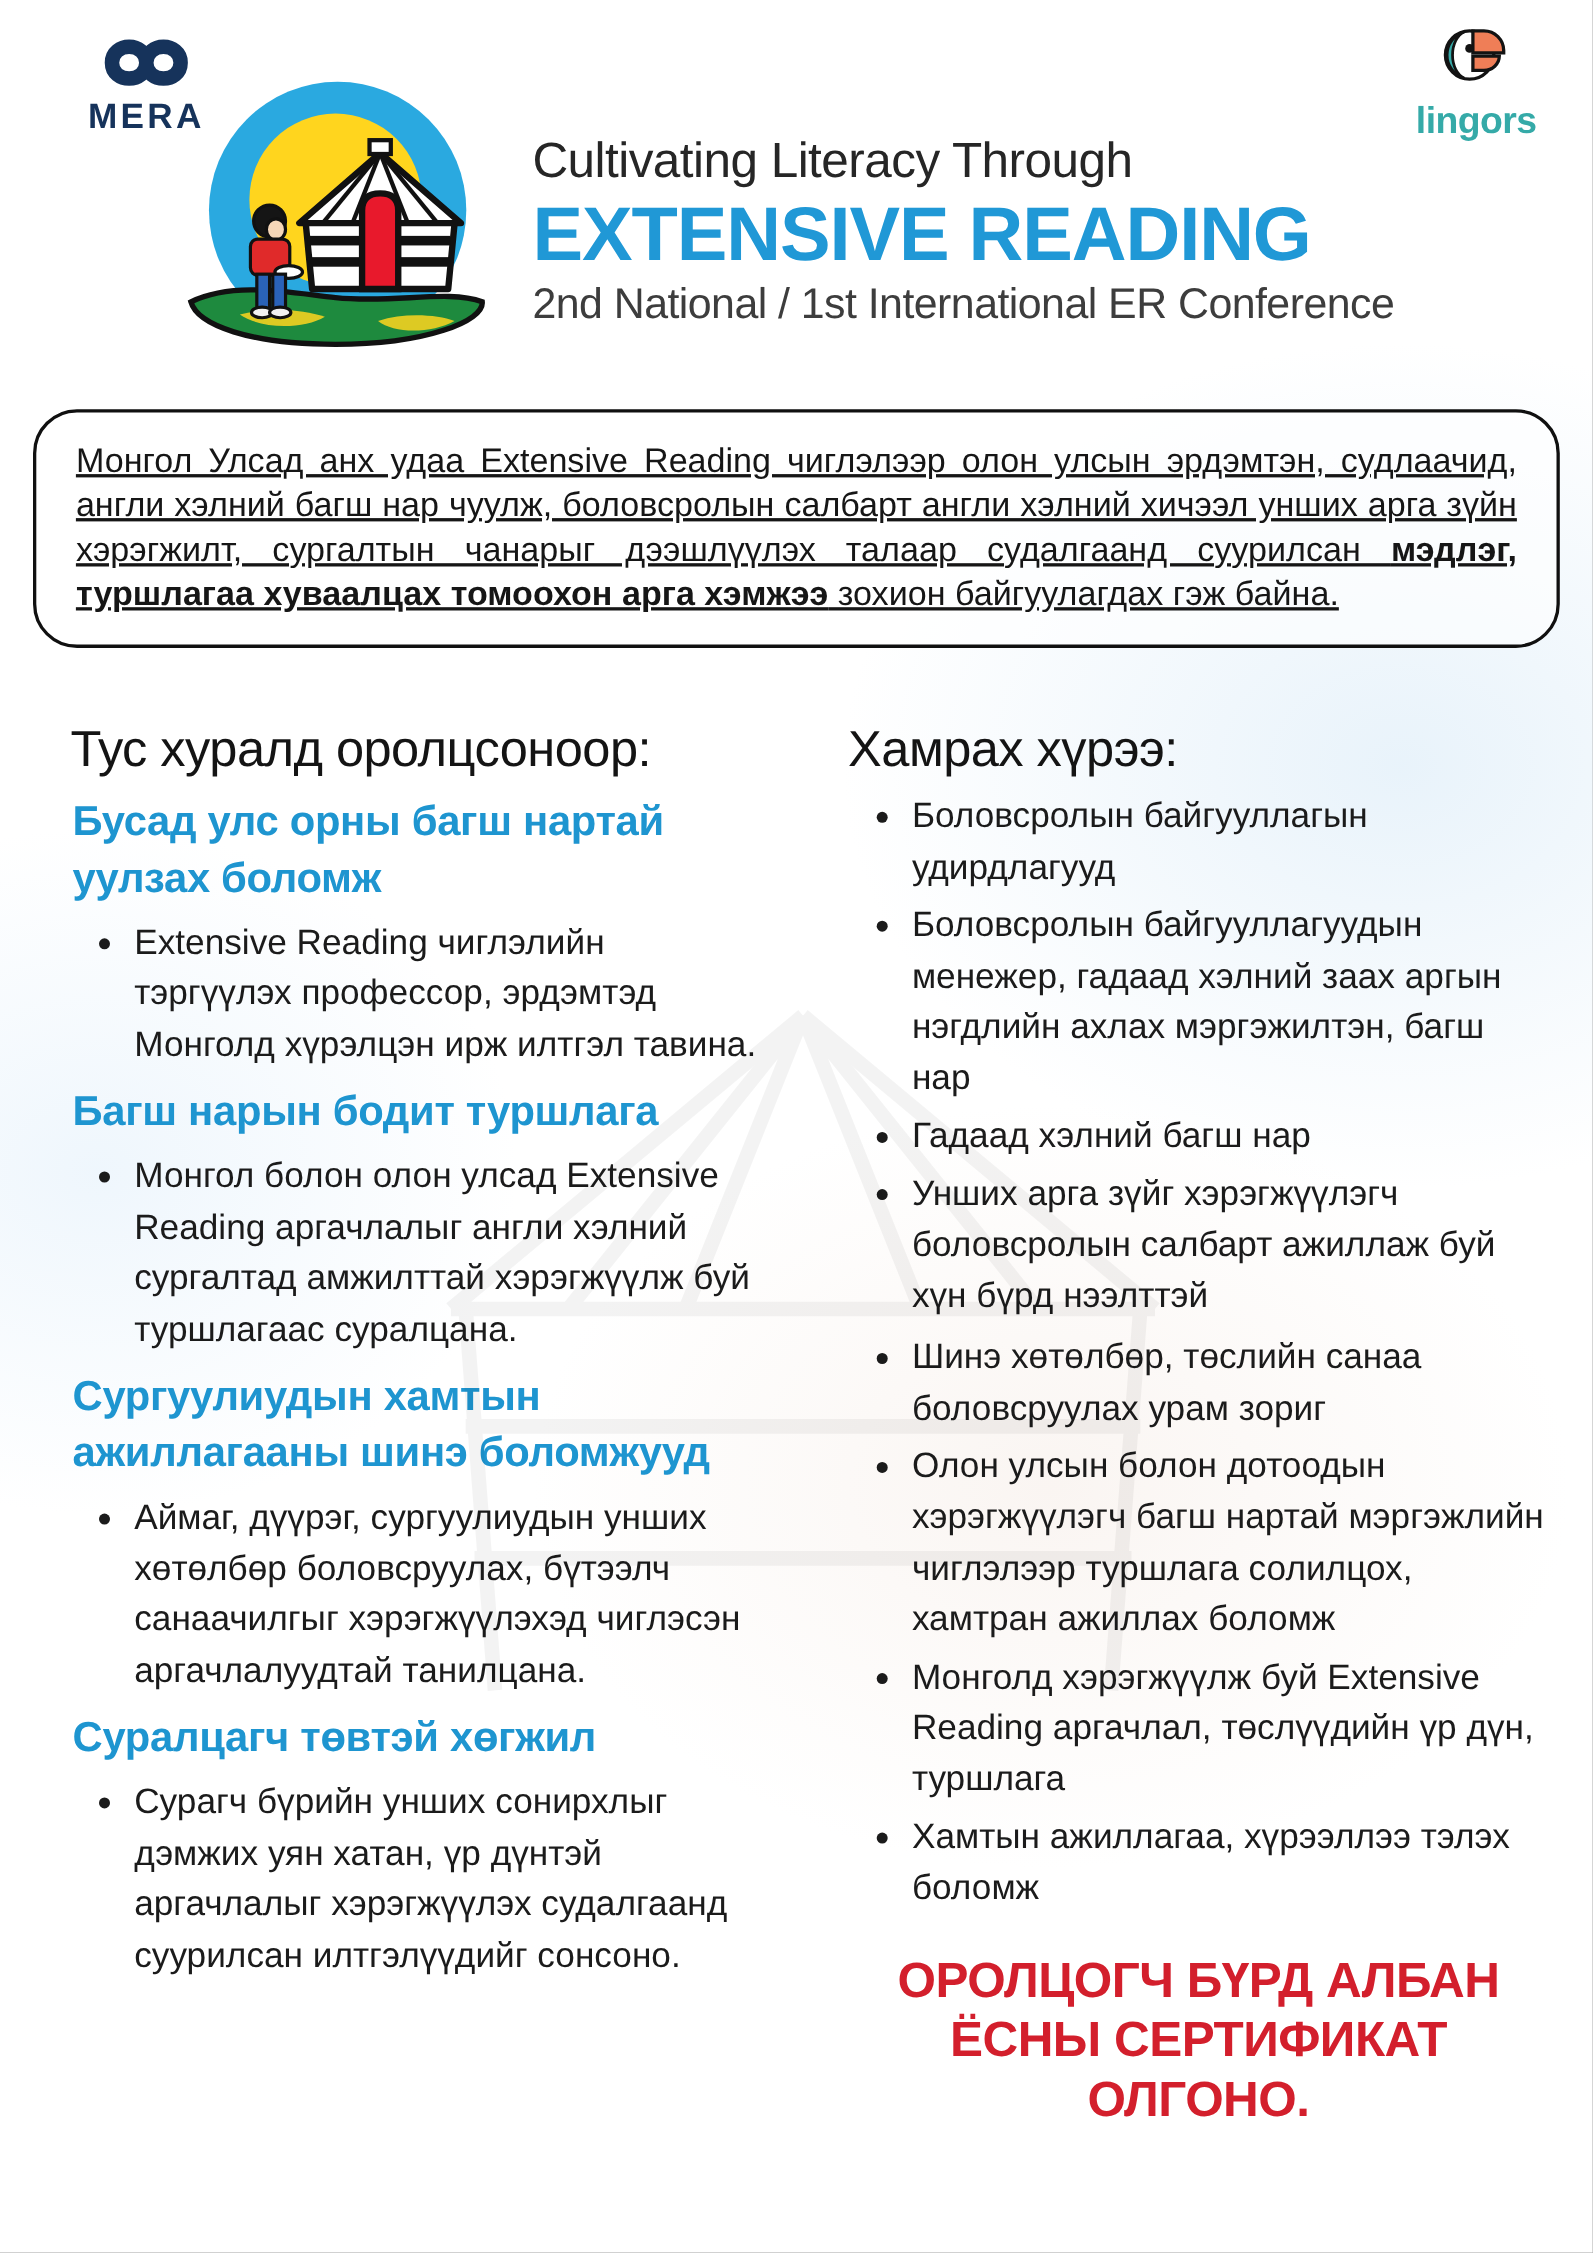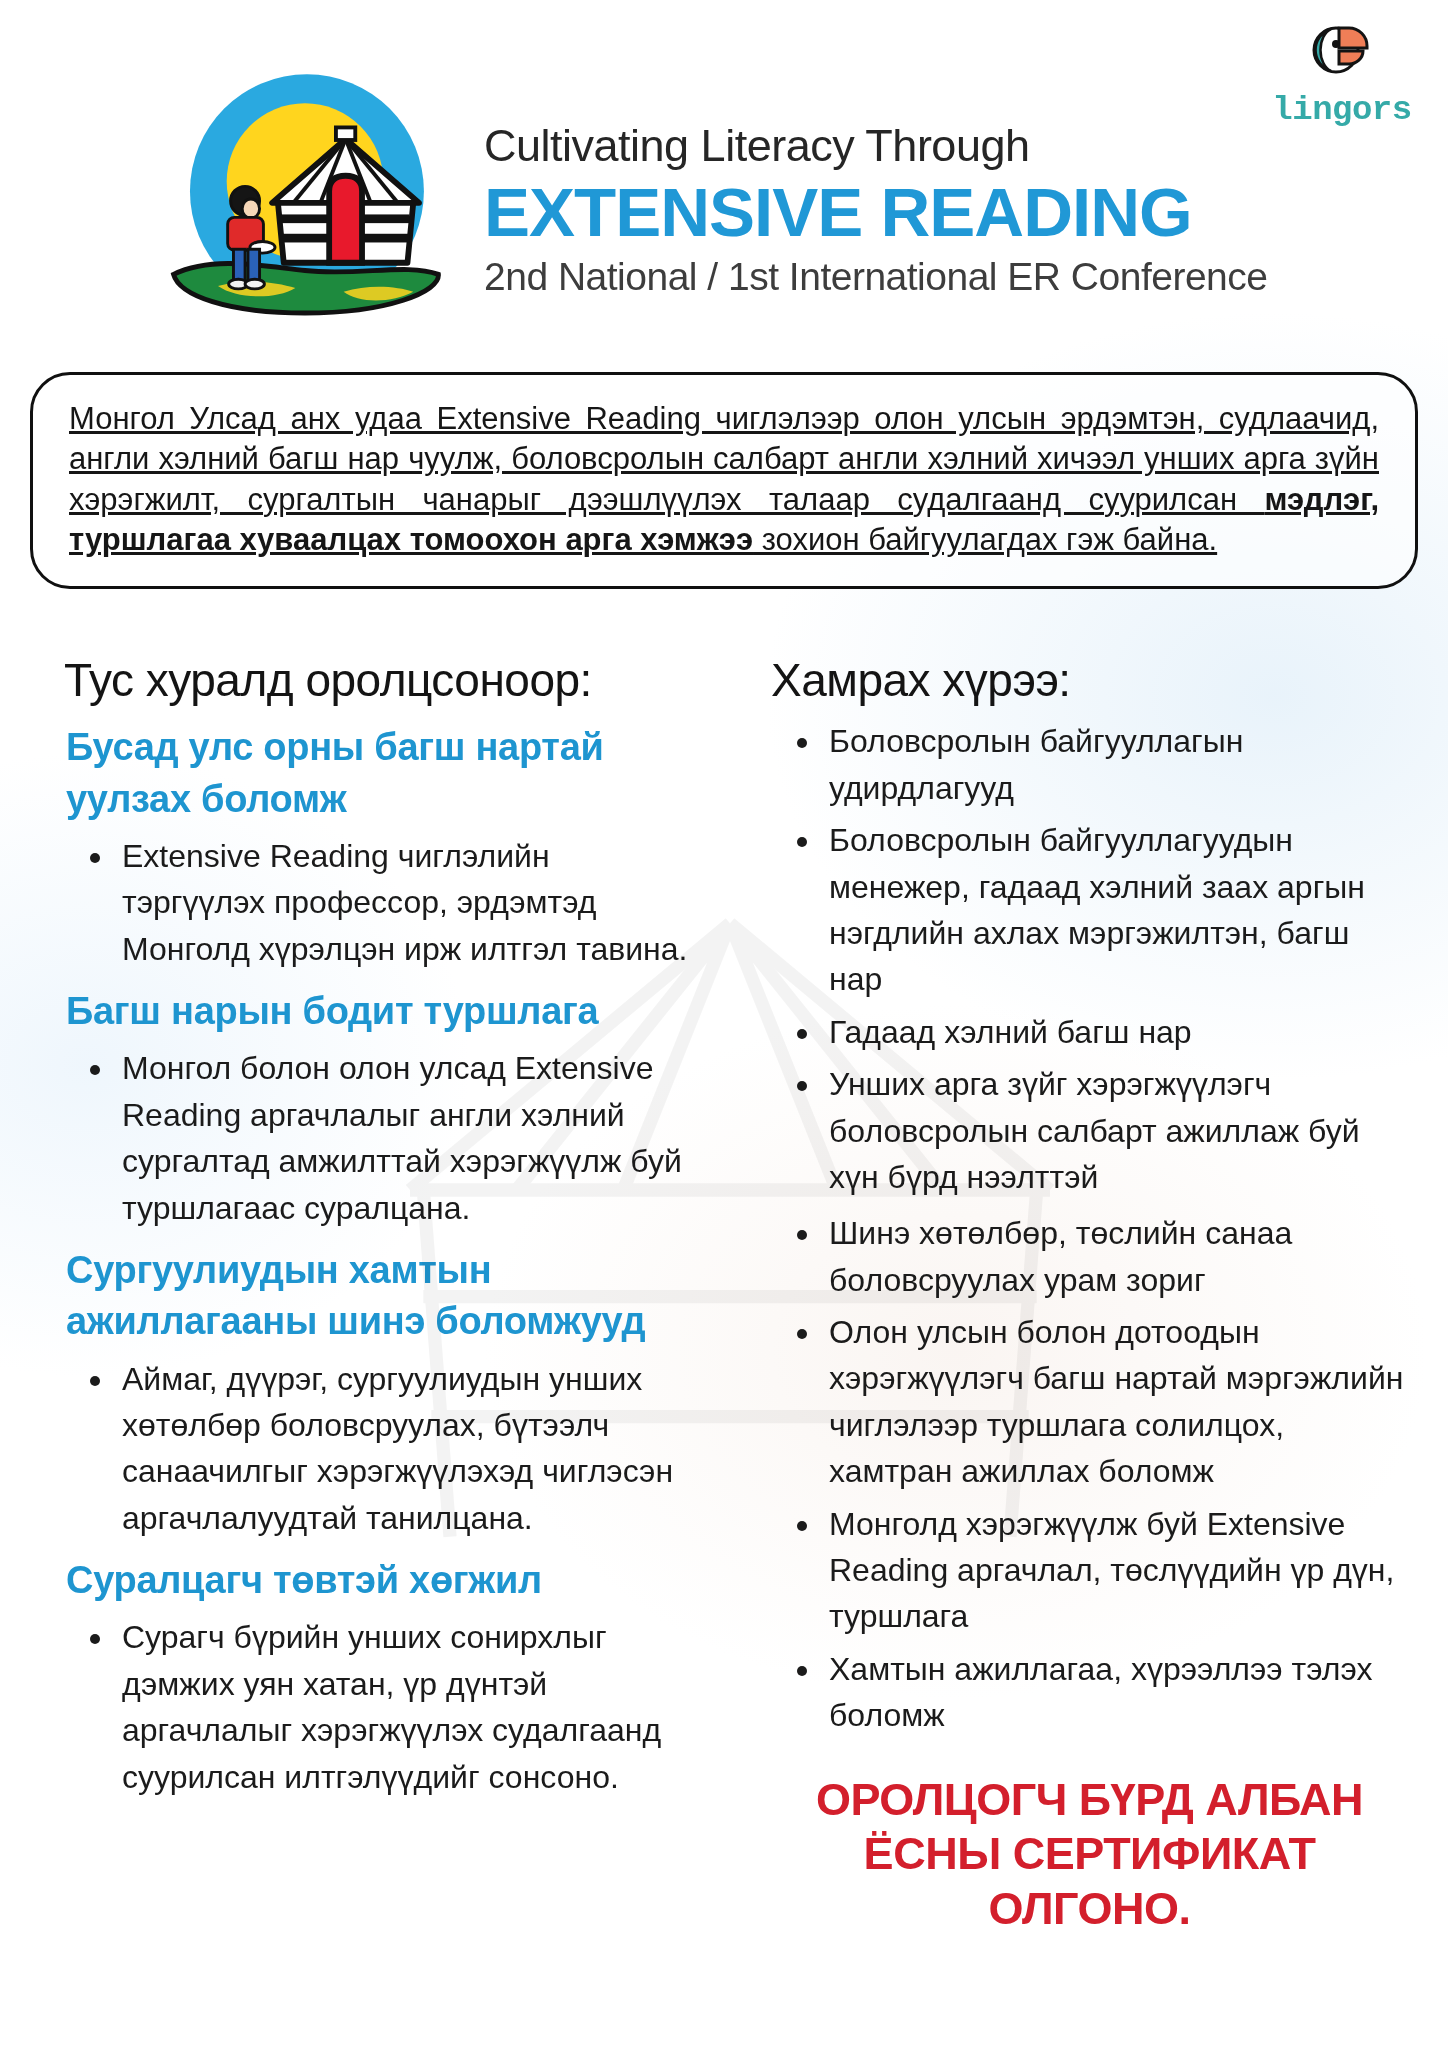--- a/index.html
+++ b/index.html
@@ -15,21 +15,21 @@
       radial-gradient(ellipse 640px 520px at 6% 52%, rgba(219,236,250,.45), transparent 60%),
       radial-gradient(ellipse 760px 560px at 66% 66%, rgba(246,237,231,.55), transparent 62%),
       #ffffff;
   }
   .watermark{
     position:absolute;left:330px;top:860px;opacity:.045;pointer-events:none;
   }
   
   .mera-logo{position:absolute;left:58px;top:26px;width:150px;text-align:center;}
   .mera-logo .word{font-size:32px;font-weight:800;letter-spacing:3px;color:#16335b;margin-top:-6px;}
-  .lingors-logo{position:absolute;right:26px;top:20px;width:160px;text-align:center;font-family:Liberation Mono, monospace;}
+  .lingors-logo{position:absolute;right:26px;top:20px;width:160px;text-align:center;}
   .lingors-logo .word{font-size:34px;font-weight:800;color:#35aaa8;margin-top:2px;letter-spacing:-0.5px;}
   
   .header{display:flex;align-items:center;gap:34px;padding:64px 40px 0 160px;}
   .titles{padding-top:26px;}
   .title-line1{font-size:45px;font-weight:500;color:#262626;letter-spacing:-0.5px;line-height:1.15;}
   .title-line2{font-size:69px;font-weight:800;color:#2098d6;letter-spacing:-1px;line-height:1.18;}
   .title-line3{font-size:39px;font-weight:400;color:#3d3d3d;letter-spacing:-0.5px;line-height:1.25;}
   
   .intro-box{
     margin:40px 30px 0 30px;
@@ -64,20 +64,26 @@
 <div class="page">
 
   <svg class="watermark" width="800" height="740" viewBox="0 0 300 270">
     <g fill="none" stroke="#000" stroke-width="5">
       <path d="M150,20 L30,120 M150,20 L270,120 M30,120 L270,120"></path>
       <path d="M150,20 L70,120 M150,20 L110,120 M150,20 L190,120 M150,20 L230,120"></path>
       <path d="M35,120 L45,250 M265,120 L255,250 M35,160 L265,160 M38,205 L262,205"></path>
     </g>
   </svg>
 
+  <div class="mera-logo">
+    <svg width="120" height="62" viewBox="0 0 100 46">
+      <path d="M50,23 C50,7 24,7 24,23 C24,39 50,39 50,23 C50,7 76,7 76,23 C76,39 50,39 50,23" fill="none" stroke="#16335b" stroke-width="11" stroke-linecap="round"></path>
+    </svg>
+    <div class="word">MERA</div>
+  </div>
 
   <div class="lingors-logo">
     <svg width="66" height="64" viewBox="0 0 66 64">
       <circle cx="27" cy="30" r="22" fill="#ffffff" stroke="#131313" stroke-width="3"></circle>
       <path d="M22,9 A22,22 0 0,0 22,51 A15,22 0 0,1 22,9 Z" fill="#35aaa8" stroke="#131313" stroke-width="2.5"></path>
       <path d="M30,8 h10 a18,18 0 0,1 18,18 v2 h-28 Z" fill="#ef7e57" stroke="#131313" stroke-width="3"></path>
       <path d="M30,31 h24 a14,13 0 0,1 -14,13 h-10 Z" fill="#ef7e57" stroke="#131313" stroke-width="3"></path>
       <circle cx="27" cy="24" r="4" fill="#131313"></circle>
     </svg>
     <div class="word">lingors</div>

